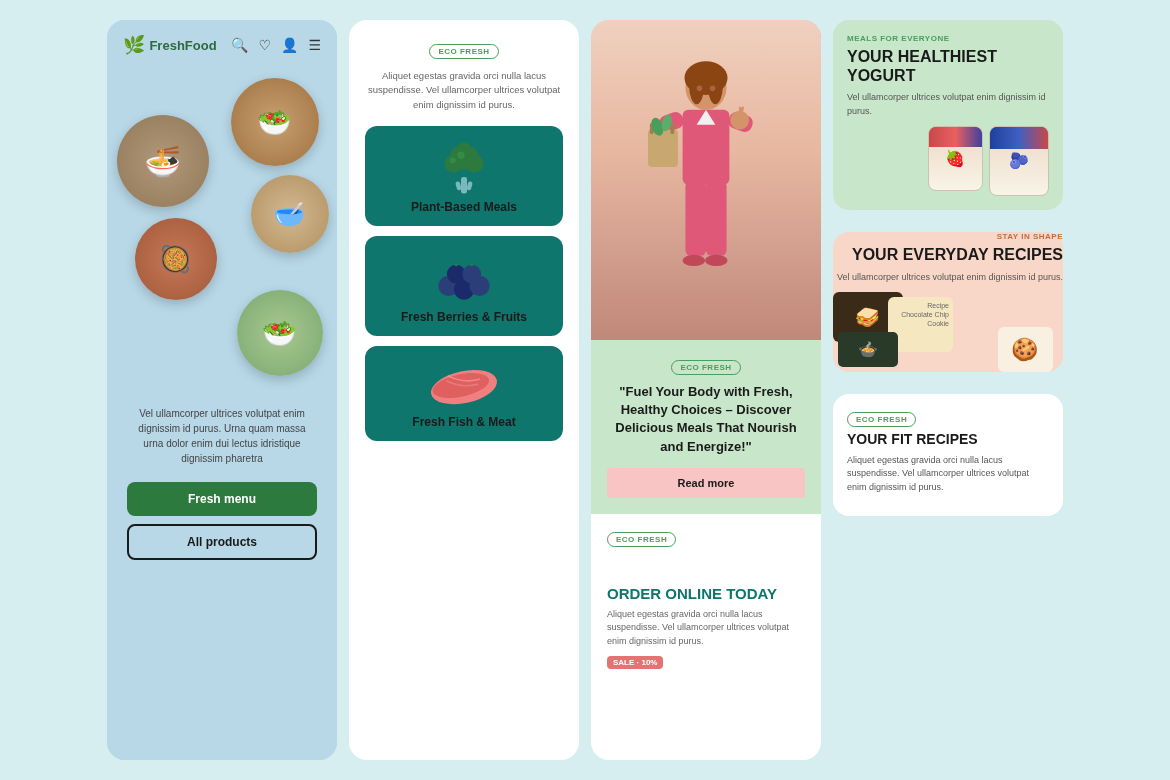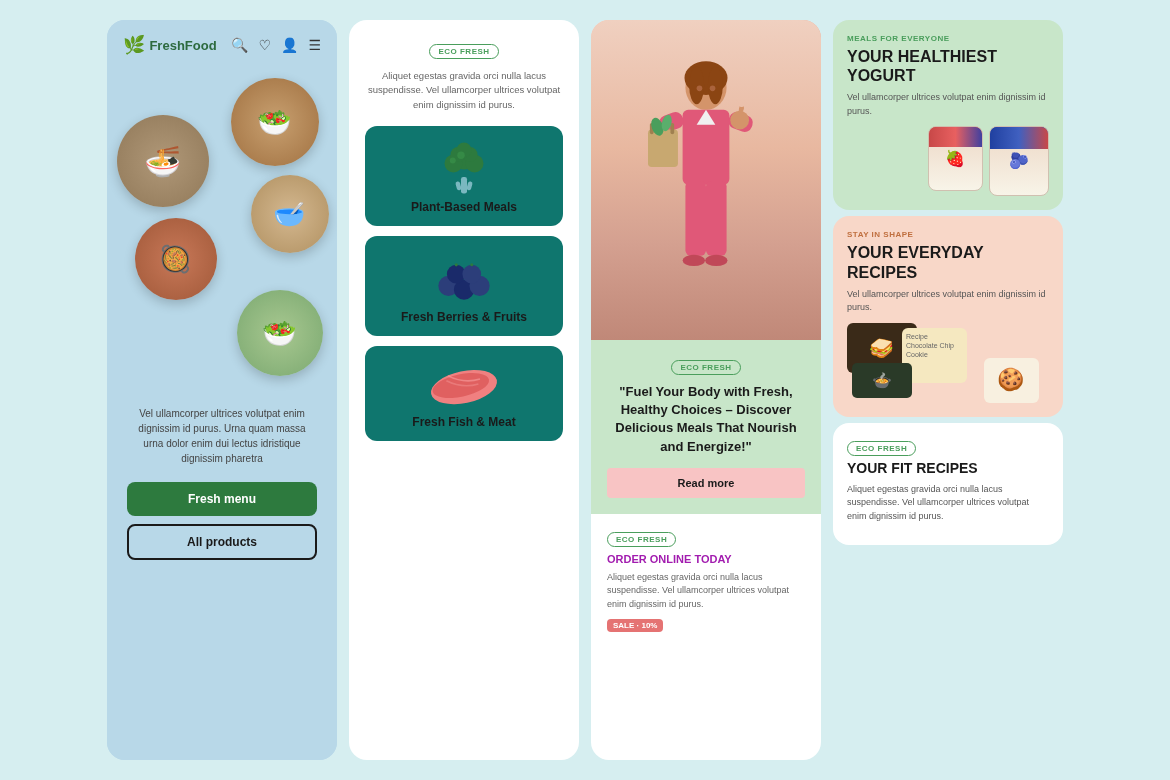--- a/index.html
+++ b/index.html
@@ -229,25 +229,26 @@
       cursor: pointer;
     }
     .panel-3-order {
       padding: 14px 16px;
       background: #fff;
     }
     .panel-3-order .eco-badge {
       margin-bottom: 6px;
     }
     .order-title {
-      font-size: 11px;
+      font-size: 15px;
       font-weight: 900;
-      color: #a21caf;
+      color: #0f766e;
       text-transform: uppercase;
       margin-bottom: 6px;
+      margin-top: 32px;
     }
     .order-desc {
       font-size: 9px;
       color: #666;
       line-height: 1.5;
     }
     .sale-badge {
       display: inline-block;
       background: #e57373;
       color: #fff;
@@ -258,21 +259,22 @@
       margin-top: 8px;
     }
     .recipe-card-green {
       background: #c8e6c9;
       border-radius: 16px;
       padding: 14px;
     }
     .recipe-card-pink {
       background: #f8d7c8;
       border-radius: 16px;
-      padding: 14px;
+      padding: 0;
+      text-align: right;
     }
     .recipe-card-white {
       background: #fff;
       border-radius: 16px;
       padding: 14px;
     }
     .recipe-subtitle {
       font-size: 8px;
       font-weight: 700;
       color: #4a9e5c;
@@ -296,21 +298,21 @@
     }
     .recipe-card-white .eco-badge {
       margin-bottom: 4px;
     }
 
     .panel-4-wrapper {
       width: 230px;
       height: 740px;
       display: flex;
       flex-direction: column;
-      gap: 6px;
+      gap: 22px;
     }
   </style>
 </head>
 <body>
 
 <div class="panels-container">
 
   <div class="panel panel-1">
     <div class="panel-1-header">
       <div class="logo-area">

